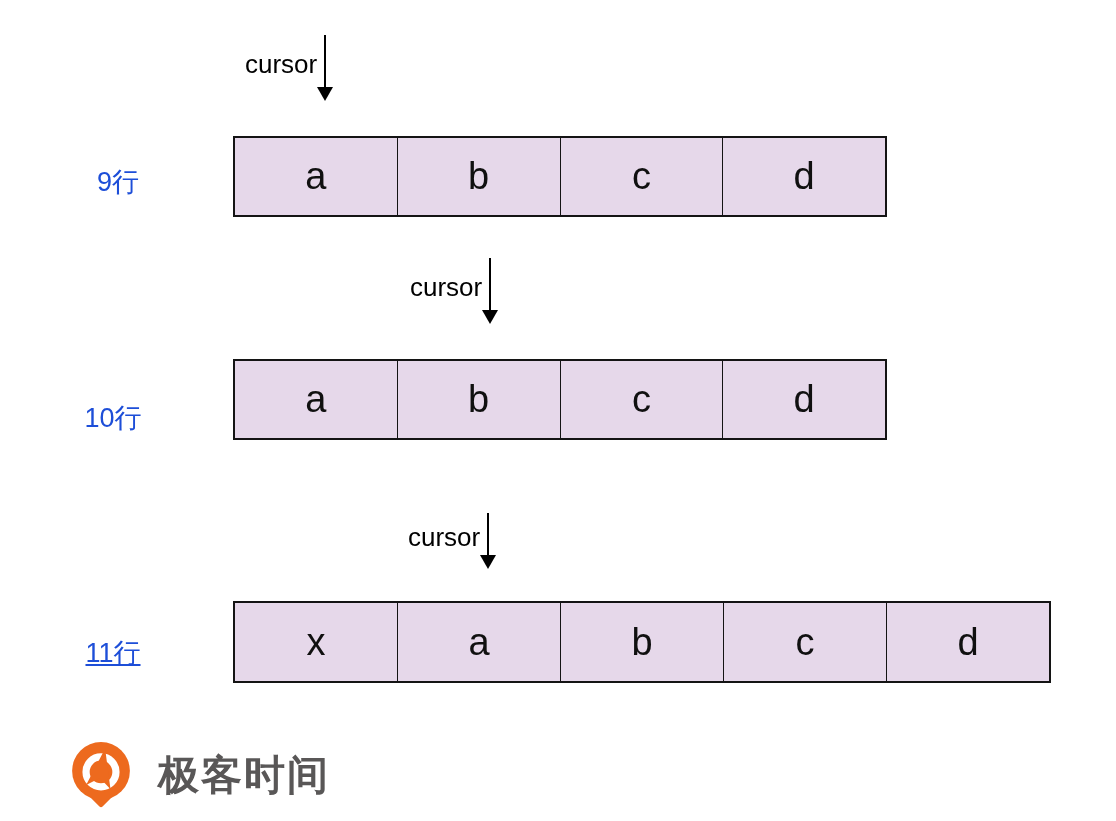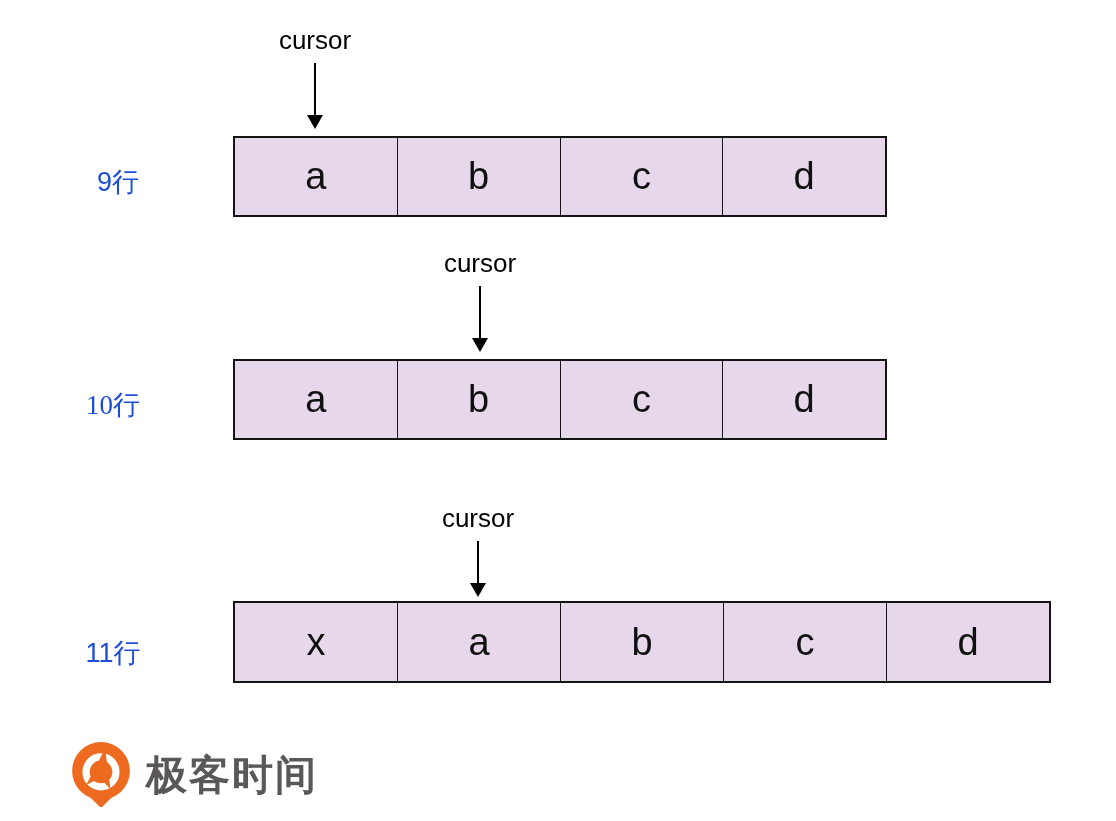--- a/index.html
+++ b/index.html
@@ -14,22 +14,22 @@
 
   
   .row-label {
     position: absolute;
     width: 90px;
     text-align: center;
     font-size: 27px;
     color: #1d4ed8;
   }
   .row-label.r1 { left: 73px; top: 164px; }
-  .row-label.r2 { left: 68px; top: 387px; font-family: Liberation Serif, serif; }
-  .row-label.r3 { left: 68px; top: 635px; }
+  .row-label.r2 { left: 68px; top: 400px; }
+  .row-label.r3 { left: 68px; top: 635px; text-decoration: underline; }
 
   
   .array {
     position: absolute;
     display: flex;
     border: 2px solid #141414;
     background: #e6d8ea;
   }
   .array.r1 { left: 233px; top: 136px; width: 654px; height: 81px; }
   .array.r2 { left: 233px; top: 359px; width: 654px; height: 81px; }
@@ -45,21 +45,21 @@
     border-right: 1.5px solid #141414;
     background: #e6d8ea;
   }
   .cell:last-child { border-right: none; }
 
   
   .cursor {
     position: absolute;
     width: 140px;
     display: flex;
-    flex-direction: column;
+    flex-direction: row;
     align-items: center;
   }
   .cursor.c1 { left: 245px; top: 26px; }
   .cursor.c2 { left: 410px; top: 249px; }
   .cursor.c3 { left: 408px; top: 504px; }
 
   .cursor-text {
     font-size: 26px;
     color: #000000;
     line-height: 28px;
@@ -82,21 +82,21 @@
 
   
   .logo {
     position: absolute;
     left: 68px; top: 742px;
     display: flex;
     align-items: center;
   }
   .logo-icon { width: 66px; height: 66px; display: block; }
   .logo-text {
-    margin-left: 12px;
+    margin-left: 24px;
     font-size: 41px;
     font-weight: 600;
     color: #595757;
     letter-spacing: 2px;
     line-height: 66px;
   }
 </style>
 </head>
 <body>
 

